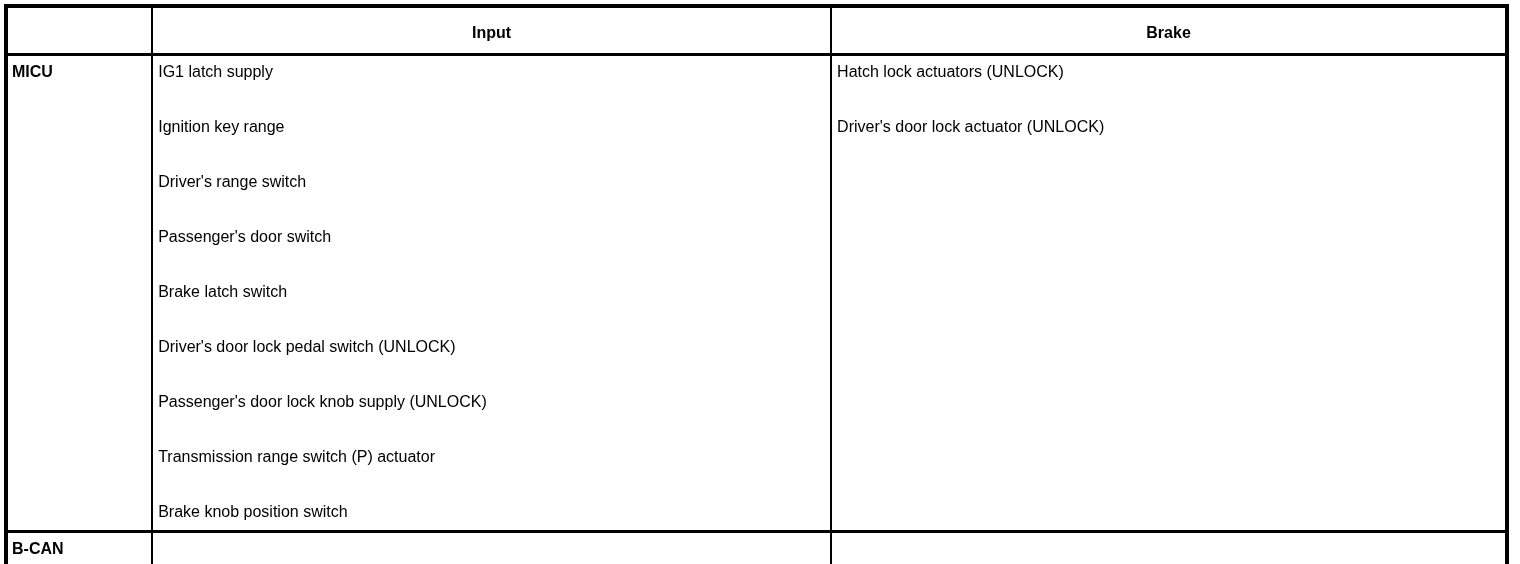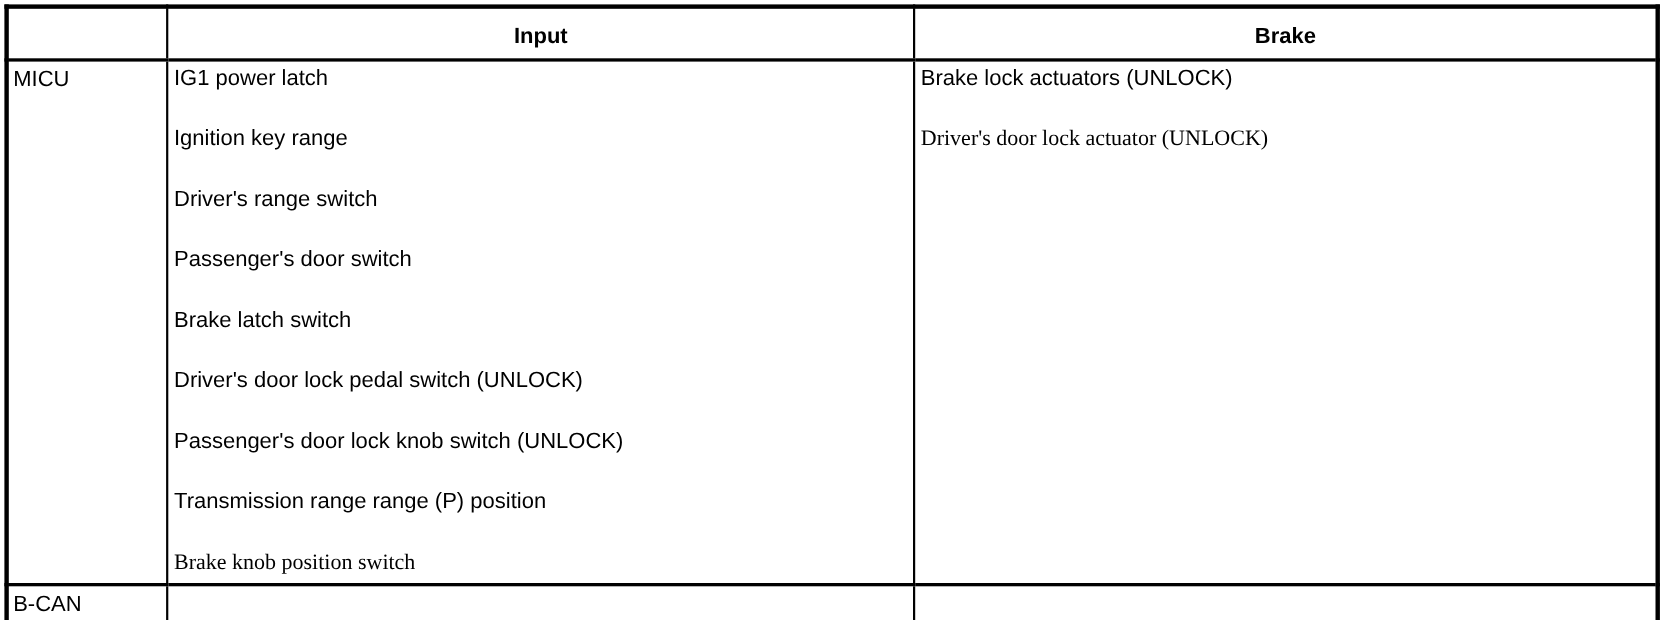--- a/index.html
+++ b/index.html
@@ -23,53 +23,53 @@
     border: 4px solid #000000;
     background: #ffffff;
   }
   col.c-device { width: 146px; }
   col.c-input  { width: 678px; }
   col.c-output { width: 675px; }
 
   th, td {
     border: 2px solid #000000;
     vertical-align: top;
-    font-size: 20px;
+    font-size: 16px;
     color: #000000;
     padding: 0;
     overflow: hidden;
   }
   thead th {
     border-bottom: 3px solid #000000;
     font-weight: bold;
     text-align: center;
     height: 36px;
     padding: 7px 2px 2px 2px;
     vertical-align: middle;
     line-height: 22px;
   }
   tr.row-bcan td {
     border-top: 3px solid #000000;
     height: 32px;
   }
   td.device-cell {
     padding: 5px 2px 2px 4px;
     line-height: 22px;
+    font-weight: bold;
   }
   td.list-cell {
     padding: 5px 4px 8px 5px;
   }
   .item {
     line-height: 21px;
     margin-bottom: 34px;
     white-space: nowrap;
   }
   .item:last-child {
     margin-bottom: 0;
-    font-family: Liberation Serif, serif;
   }
 </style>
 </head>
 <body>
 
 <div class="page">
   <table class="io-table">
     <colgroup>
       <col class="c-device">
       <col class="c-input">
@@ -79,32 +79,32 @@
       <tr>
         <th></th>
         <th>Input</th>
         <th>Brake</th>
       </tr>
     </thead>
     <tbody>
       <tr class="row-micu">
         <td class="device-cell">MICU</td>
         <td class="list-cell">
-          <div class="item">IG1 power latch</div>
+          <div class="item">IG1 latch supply</div>
           <div class="item">Ignition key range</div>
           <div class="item">Driver's range switch</div>
           <div class="item">Passenger's door switch</div>
           <div class="item">Brake latch switch</div>
           <div class="item">Driver's door lock pedal switch (UNLOCK)</div>
-          <div class="item">Passenger's door lock knob switch (UNLOCK)</div>
-          <div class="item">Transmission range range (P) position</div>
+          <div class="item">Passenger's door lock knob supply (UNLOCK)</div>
+          <div class="item">Transmission range switch (P) actuator</div>
           <div class="item">Brake knob position switch</div>
         </td>
         <td class="list-cell">
-          <div class="item">Brake lock actuators (UNLOCK)</div>
+          <div class="item">Hatch lock actuators (UNLOCK)</div>
           <div class="item">Driver's door lock actuator (UNLOCK)</div>
         </td>
       </tr>
       <tr class="row-bcan">
         <td class="device-cell">B-CAN</td>
         <td class="list-cell"></td>
         <td class="list-cell"></td>
       </tr>
     </tbody>
   </table>

